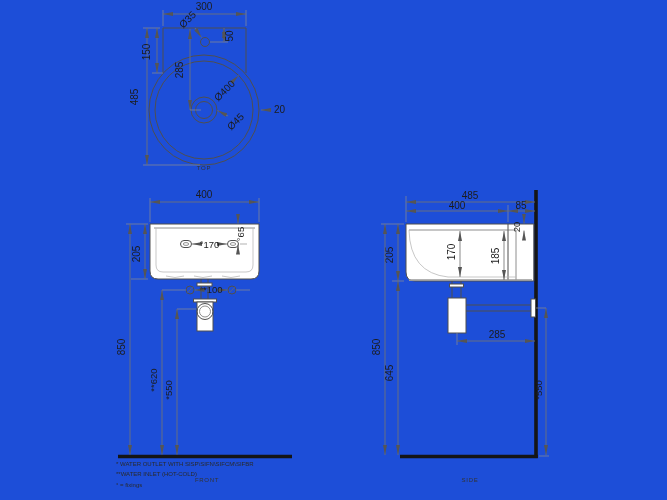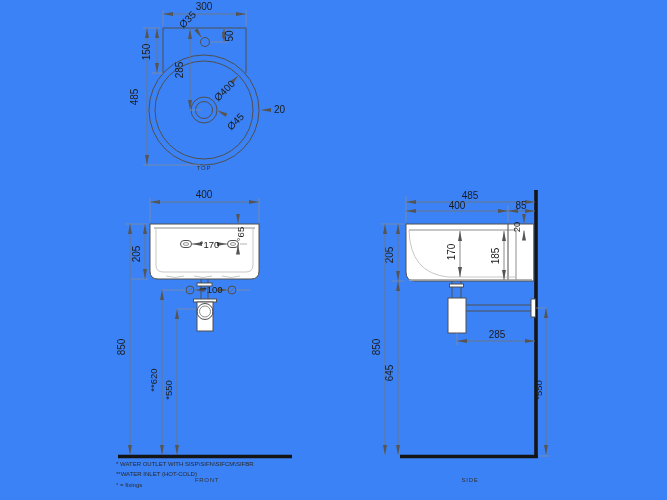--- a/index.html
+++ b/index.html
@@ -1,16 +1,16 @@
 <!DOCTYPE html>
 <html><head>
 <meta charset="utf-8">
 <style>
   html,body{margin:0;padding:0;background:#ffffff;}
-  #stage{position:relative;width:667px;height:500px;background:#3b82f6;overflow:hidden;}
+  #stage{position:relative;width:667px;height:500px;background:#1d4ed8;overflow:hidden;}
   text{font-family:"Liberation Sans",sans-serif;fill:#1c1c1c;}
   .t10{font-size:10px;}
   .t9{font-size:9.5px;}
   .t6{font-size:6px;fill:#2a2a2a;}
   .lbl{font-size:6px;letter-spacing:.7px;fill:#333333;}
   .draw{stroke:#4f4f4f;fill:none;stroke-width:1;}
   .fillw{fill:#ffffff;}
   .thin{stroke:#6a6a6a;stroke-width:.75;fill:none;}
   .light{stroke:#b9b9b9;stroke-width:.8;fill:none;}
   .dim{stroke:#757575;stroke-width:.85;fill:none;}

